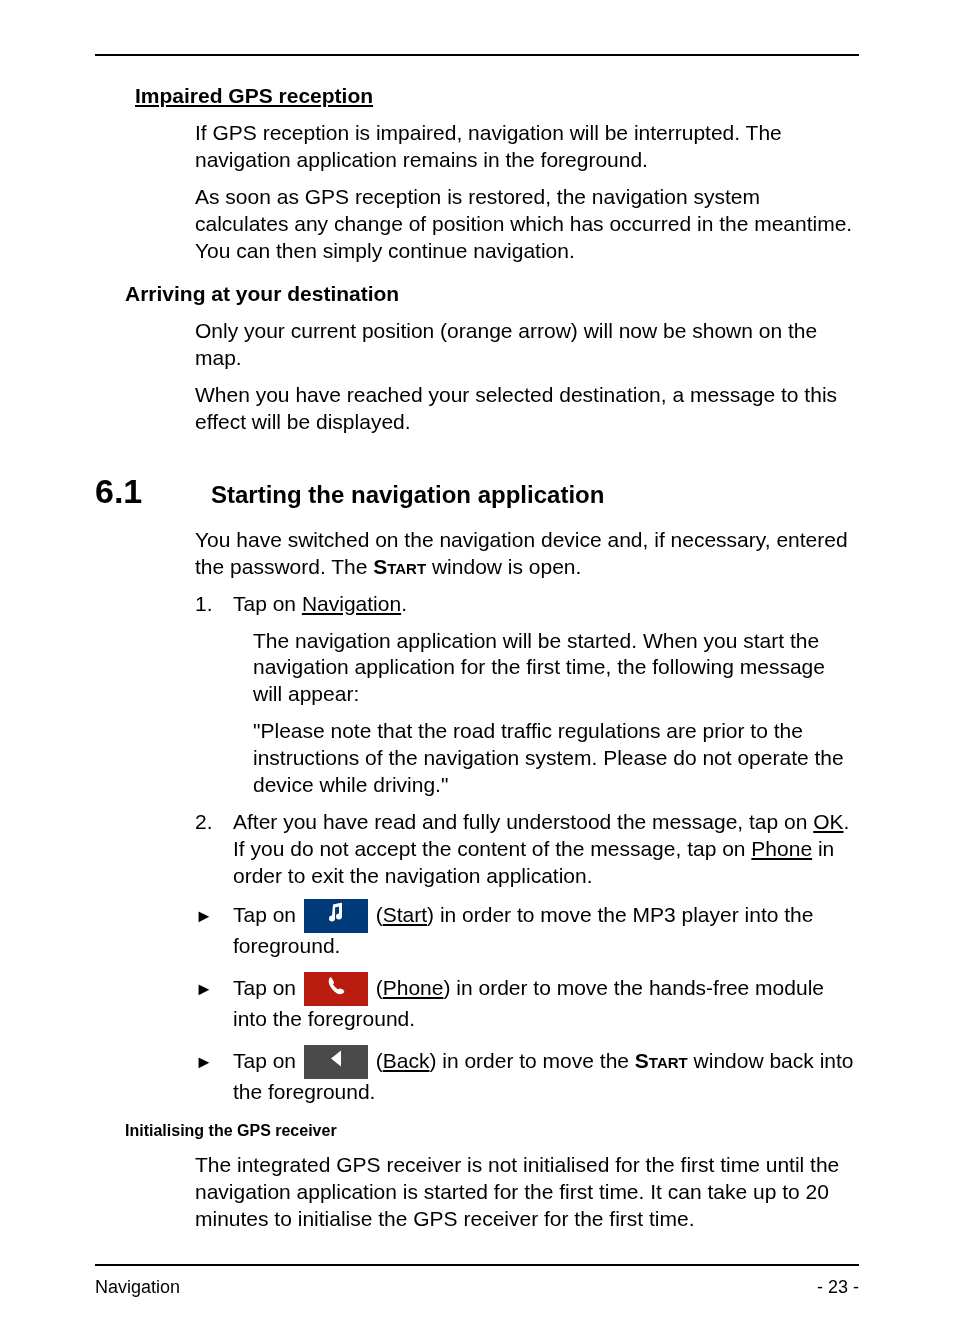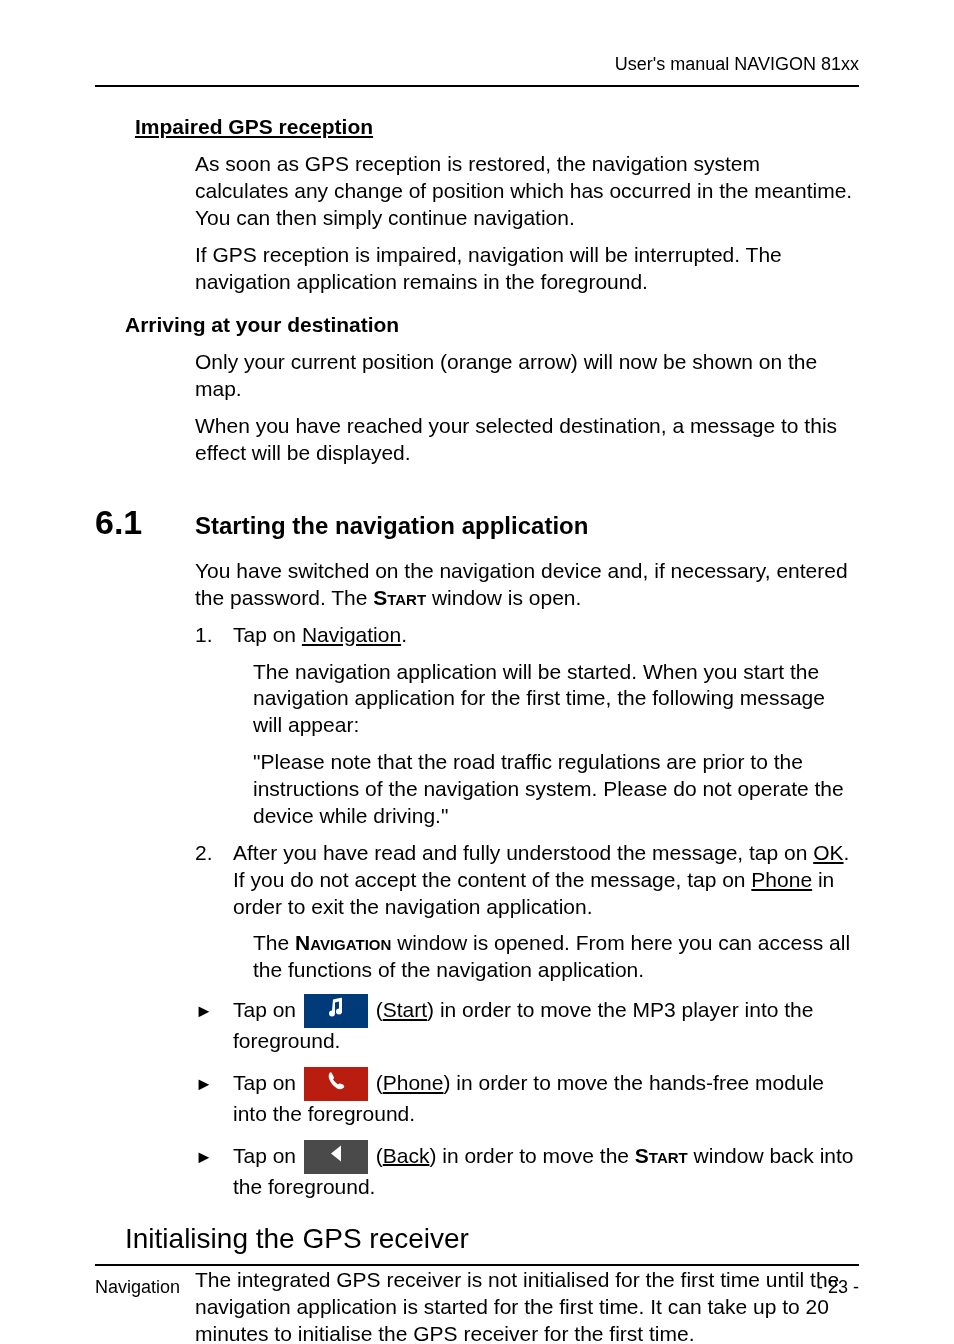--- a/index.html
+++ b/index.html
@@ -43,20 +43,21 @@
 .para {
   font-size: 21px;
   line-height: 1.28;
   margin: 0 0 10px 0;
 }
 .h1-row {
   display: flex;
   align-items: baseline;
   margin-top: 36px;
   margin-bottom: 16px;
+  gap: 16px;
 }
 .h1-num {
   font-size: 34px;
   font-weight: bold;
   width: 100px;
   flex: 0 0 100px;
 }
 .h1-title {
   font-size: 24px;
   font-weight: bold;
@@ -112,48 +113,47 @@
 }
 .icon-blue { background: #003a78; }
 .icon-red { background: #b91d10; }
 .icon-grey { background: #4a4a4a; }
 .icon-inner {
   position: absolute;
   top: 50%; left: 50%;
   transform: translate(-50%, -50%);
 }
 .h2-sub {
-  font-size: 28px;
-  font-weight: normal;
-  margin: 22px 0 12px 30px;
+  font-size: 16px;
+  font-weight: bold;
+  margin: 16px 0 12px 30px;
 }
 .footer-row {
   position: absolute;
   left: 95px;
   right: 95px;
   bottom: 46px;
   font-size: 18px;
 }
 .footer-left { float: left; }
 .footer-right { float: right; }
 </style>
 </head>
 <body>
 
 <div class="page">
 
-  <div class="running-header">User's manual NAVIGON 81xx</div>
   <hr class="hr-top">
 
   <div class="content">
 
     <div class="h3-flush" style="margin-left:40px;text-decoration:underline;">Impaired GPS reception</div>
     <div class="body-indent">
+      <p class="para">If GPS reception is impaired, navigation will be interrupted. The navigation application remains in the foreground.</p>
       <p class="para">As soon as GPS reception is restored, the navigation system calculates any change of position which has occurred in the meantime. You can then simply continue navigation.</p>
-      <p class="para">If GPS reception is impaired, navigation will be interrupted. The navigation application remains in the foreground.</p>
     </div>
 
     <div class="h3-flush" style="margin-left:30px;">Arriving at your destination</div>
     <div class="body-indent">
       <p class="para">Only your current position (orange arrow) will now be shown on the map.</p>
       <p class="para">When you have reached your selected destination, a message to this effect will be displayed.</p>
     </div>
 
     <div class="h1-row">
       <div class="h1-num">6.1</div>
@@ -174,25 +174,20 @@
       <div class="sub-indent">
         <p class="para">The navigation application will be started. When you start the navigation application for the first time, the following message will appear:</p>
         <p class="para">"Please note that the road traffic regulations are prior to the instructions of the navigation system. Please do not operate the device while driving."</p>
       </div>
 
       <div class="num-list-item">
         <div class="num-list-num">2.</div>
         <div class="num-list-text">
           <span>After you have read and fully understood the message, tap on </span><span class="u">OK</span><span>. If you do not accept the content of the message, tap on </span><span class="u">Phone</span><span> in order to exit the navigation application.</span>
         </div>
-      </div>
-      <div class="sub-indent">
-        <p class="para">
-          <span>The </span><span class="smallcaps">Navigation</span><span> window is opened. From here you can access all the functions of the navigation application.</span>
-        </p>
       </div>
 
       <div class="bullet-list-item">
         <div class="bullet-marker">►</div>
         <div class="bullet-text">
           <span>Tap on </span><span class="icon-btn icon-blue"><span class="icon-inner"><svg width="16" height="20" viewBox="0 0 16 20">
                   <path d="M5 2 L14 0 L14 14 A3 3 0 1 1 11 11 L11 4 L7 5 L7 16 A3 3 0 1 1 4 13 L5 2 Z" fill="#fff"></path>
                 </svg></span></span><span> (</span><span class="u">Start</span><span>) in order to move the MP3 player into the foreground.</span>
         </div>
       </div>

